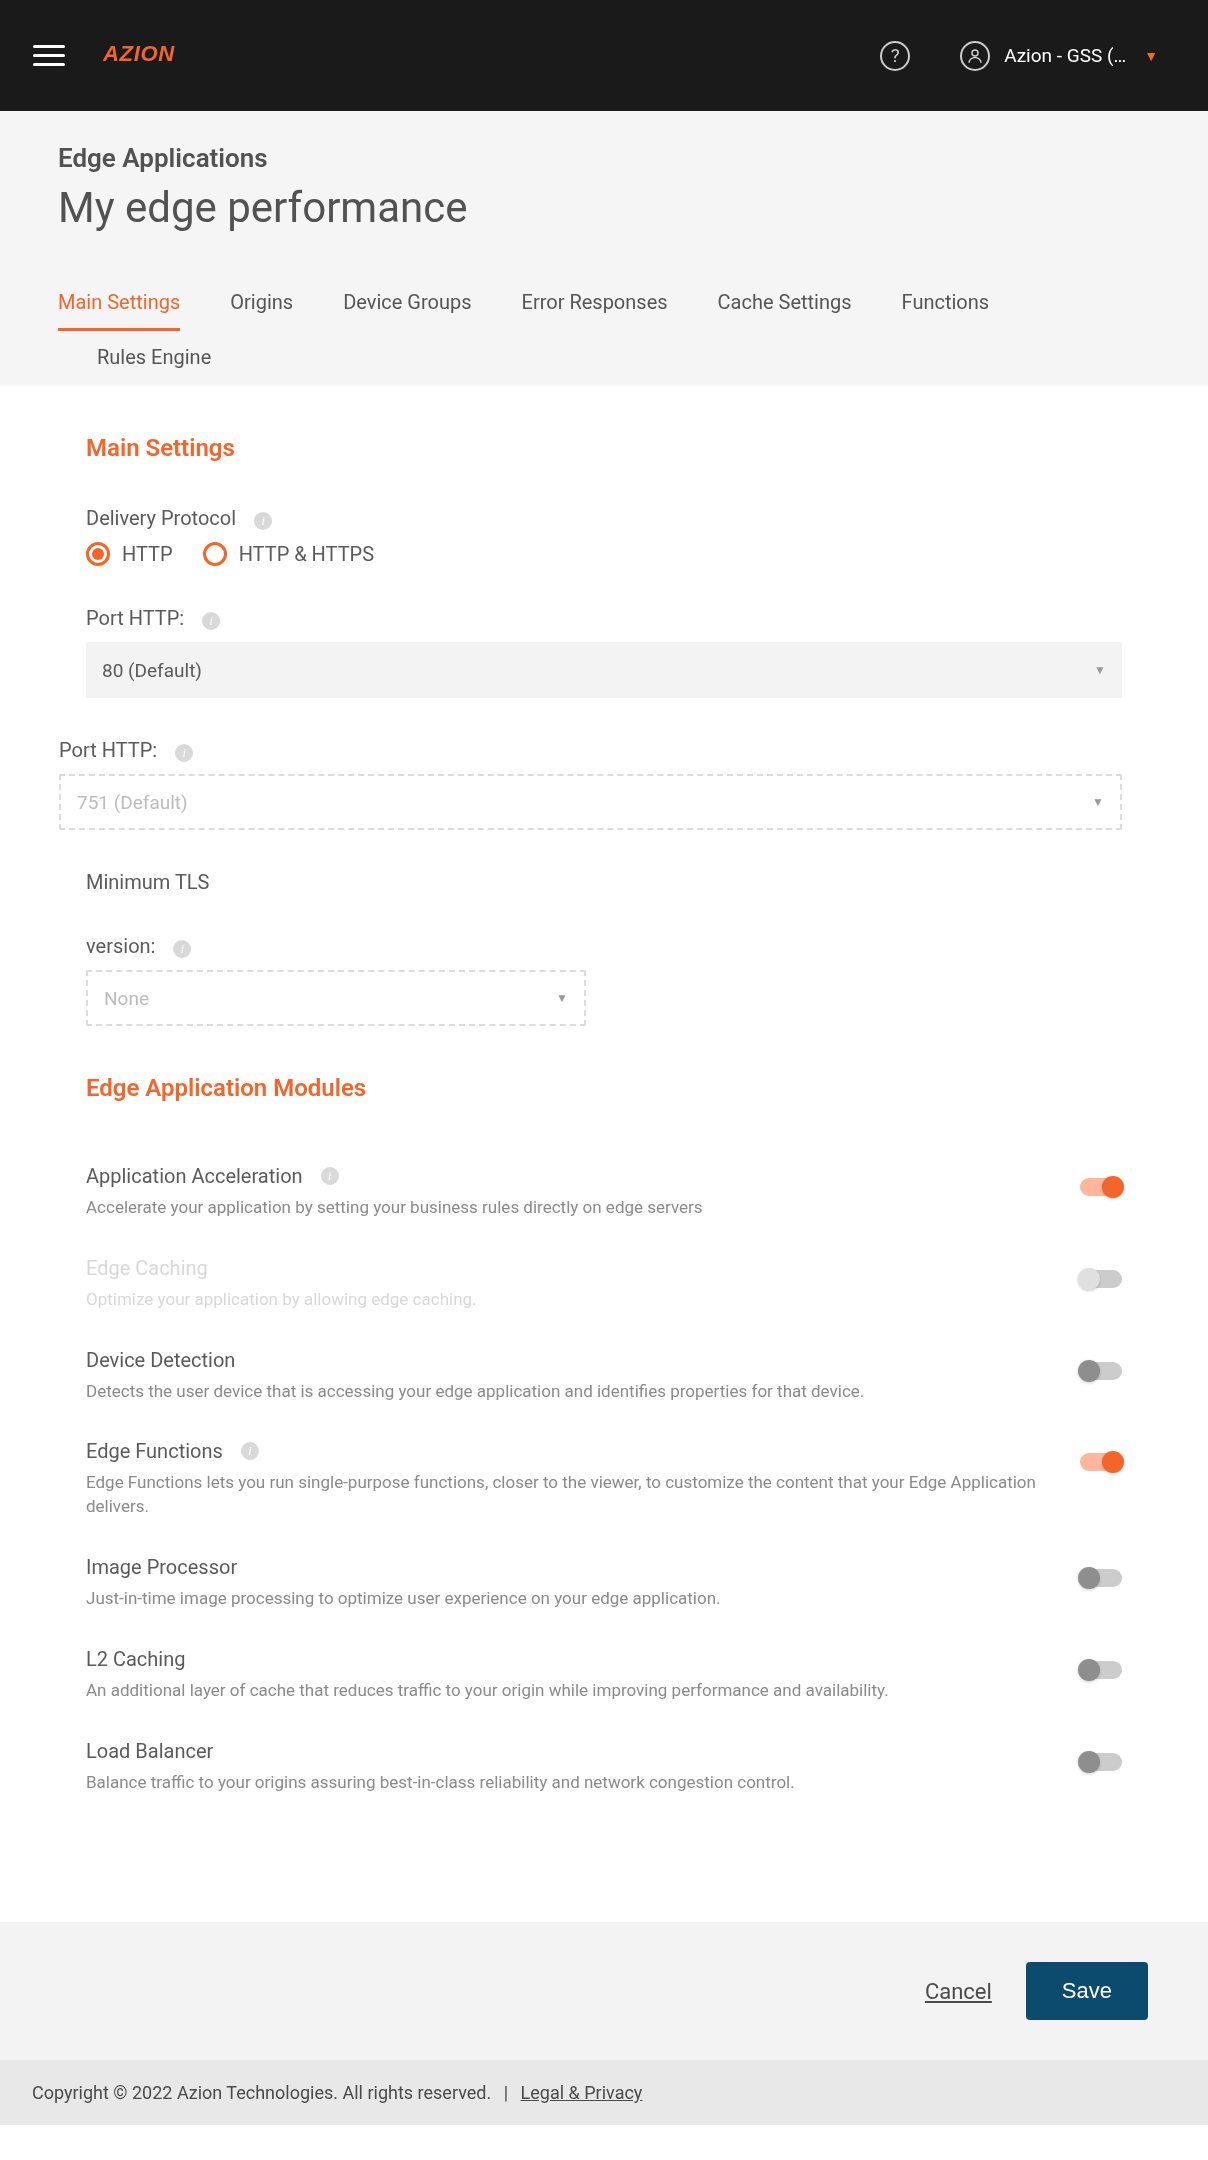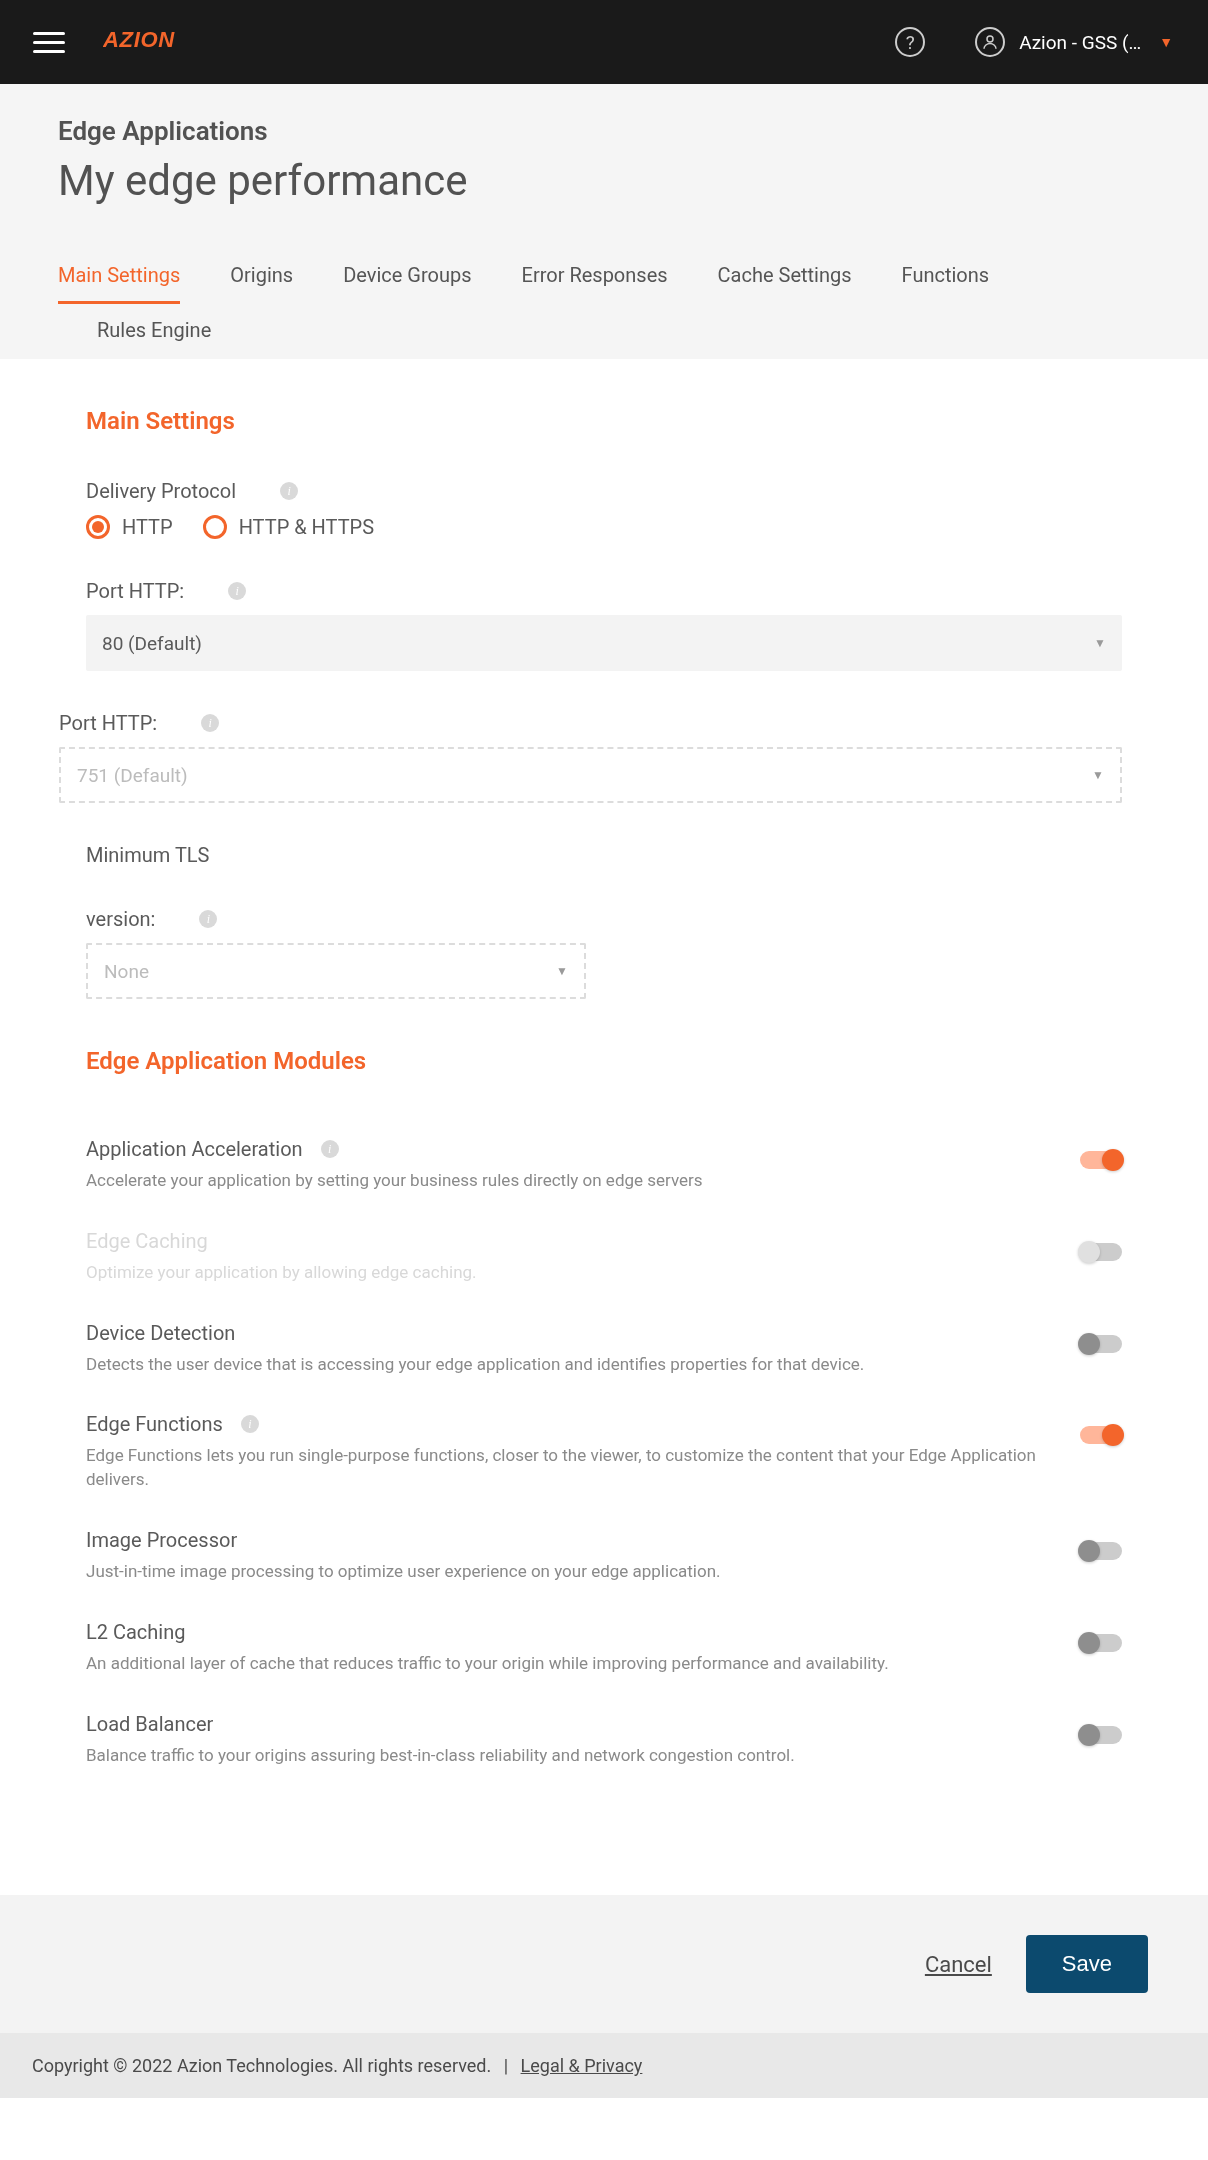--- a/index.html
+++ b/index.html
@@ -1,19 +1,19 @@
 <!DOCTYPE html>
 <html><head>
 <meta charset="utf-8">
 <style>
 * { box-sizing: border-box; margin: 0; padding: 0; }
 body { font-family: -apple-system, BlinkMacSystemFont, "Segoe UI", Roboto, Arial, sans-serif; background: #fff; color: #4a4a4a; width: 1208px; }
 
 
-.topbar { background: #1a1a1a; height: 84px; display: flex; align-items: center; padding: 0 35px 0 33px; }
+.topbar { background: #1a1a1a; height: 111px; display: flex; align-items: center; padding: 0 50px 0 33px; }
 .menu-icon { width: 32px; height: 32px; display: flex; flex-direction: column; justify-content: center; gap: 6px; cursor: pointer; }
 .menu-icon span { display: block; height: 3px; background: #fff; border-radius: 2px; }
 .logo { margin-left: 38px; }
 .logo svg { height: 28px; }
 .topbar-spacer { flex: 1; }
 .help-icon { width: 30px; height: 30px; border: 2px solid #ccc; border-radius: 50%; color: #ccc; display: flex; align-items: center; justify-content: center; font-size: 19px; margin-right: 50px; cursor: pointer; }
 .avatar-icon { width: 30px; height: 30px; border: 2px solid #ccc; border-radius: 50%; display: flex; align-items: center; justify-content: center; margin-right: 14px; }
 .avatar-icon svg { width: 18px; height: 18px; }
 .user-label { color: #fff; font-size: 19px; }
 .caret-down { margin-left: 18px; color: #f3652b; font-size: 14px; }
@@ -27,21 +27,21 @@
 .tabs { display: flex; flex-wrap: wrap; }
 .tab { padding: 14px 0; margin-right: 50px; font-size: 20px; color: #555; cursor: pointer; border-bottom: 3px solid transparent; }
 .tab.active { color: #f3652b; border-bottom-color: #f3652b; }
 .tab.row2 { margin-left: 39px; }
 
 
 .content { padding: 48px 86px 110px 86px; background: #fff; }
 .section-title { color: #f3652b; font-size: 24px; font-weight: 600; margin-bottom: 44px; }
 .section-title.mt { margin-top: 48px; }
 
-.field-label { font-size: 20px; color: #5a5a5a; display: inline-flex; align-items: center; margin-bottom: 12px; gap: 26px; }
+.field-label { font-size: 20px; color: #5a5a5a; display: inline-flex; align-items: flex-end; margin-bottom: 12px; }
 .info-icon { display: inline-flex; width: 18px; height: 18px; background: #d9d9d9; border-radius: 50%; margin-left: 18px; align-items: center; justify-content: center; font-size: 12px; color: #fff; font-style: italic; font-family: serif; cursor: default; }
 
 
 .radio-row { display: flex; gap: 30px; margin-bottom: 40px; }
 .radio-opt { display: flex; align-items: center; gap: 12px; cursor: pointer; }
 .radio-outer { width: 24px; height: 24px; border: 3px solid #f3652b; border-radius: 50%; display: flex; align-items: center; justify-content: center; }
 .radio-inner { width: 12px; height: 12px; border-radius: 50%; background: #f3652b; }
 .radio-text { font-size: 20px; color: #5a5a5a; }
 
 

